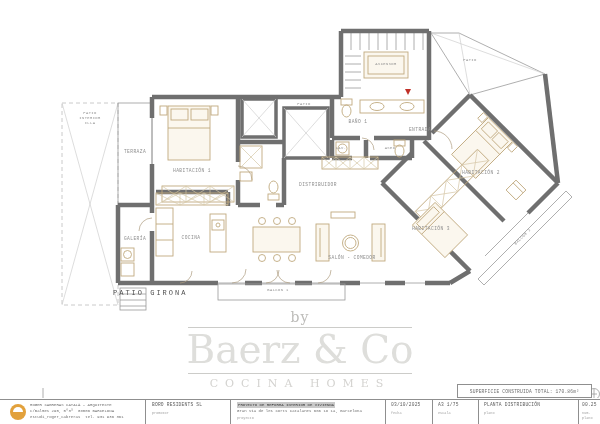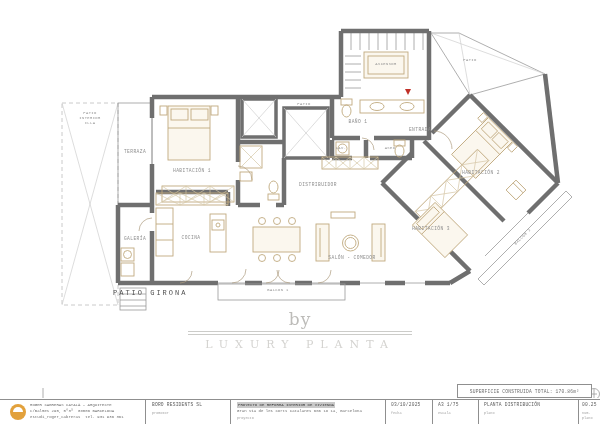--- a/index.html
+++ b/index.html
@@ -17,21 +17,21 @@
   .dash{stroke:#bdbdbd;stroke-width:0.8;fill:none;stroke-dasharray:4 3;}
   .arc{stroke:#ad9c80;stroke-width:0.7;fill:none;}
   
   .rlabel{position:absolute;transform:translate(-50%,-50%);font-size:4.6px;letter-spacing:.4px;
           color:#8f8f8f;white-space:pre-line;text-align:center;line-height:1.3;}
   .rlabel.sm{font-size:3.8px;}
   .street{position:absolute;font-size:7px;letter-spacing:2px;color:#4f4f4f;}
   
   .wm{position:absolute;left:50%;top:309px;transform:translateX(-50%);width:240px;text-align:center;
       font-family:"DejaVu Serif","Liberation Serif",serif;color:#d7d6d3;}
-  .wm-by{font-size:17px;color:#bdbcb9;letter-spacing:1px;}
+  .wm-by{font-size:14px;color:#bdbcb9;letter-spacing:1px;}
   .wm-rule{height:1px;background:#ccccc9;margin:2px 8px;}
   .wm-brand{font-size:39px;line-height:1.05;color:#dededb;font-weight:400;}
   .wm-tag{font-size:11px;letter-spacing:7px;color:#d4d3d0;margin-top:3px;}
   
   .badge{position:absolute;left:457px;top:384px;width:133px;height:12px;border:0.8px solid #8f8f8f;
          background:#fff;display:flex;align-items:center;justify-content:center;
          font-size:4.6px;color:#6e6e6e;letter-spacing:.2px;}
   
   .tb{position:absolute;left:0;top:399px;width:600px;height:25px;border-top:0.8px solid #8f8f8f;background:#fff;}
   .tb .sep{position:absolute;top:0;width:0;height:25px;border-left:0.8px solid #8f8f8f;}
@@ -214,22 +214,23 @@
     <span class="rlabel sm" style="left:470px;top:60px">PATIO</span>
     <span class="rlabel sm" style="left:90px;top:118px">PATIO
 INTERIOR
 ILLA</span>
     <span class="street" style="left:113px;top:289px">PATIO GIRONA</span>
   </div>
 
   <div class="wm">
     <div class="wm-by">by</div>
     <div class="wm-rule"></div>
+    <div class="wm-brand">Baerz &amp; Co</div>
     <div class="wm-rule"></div>
-    <div class="wm-tag">LUXURY PLANTA</div>
+    <div class="wm-tag">COCINA HOMES</div>
   </div>
 
   <div class="badge">
     <span>SUPERFICIE CONSTRUIDA TOTAL: 170.86m²</span>
   </div>
 
   <div class="tb">
     <div class="sep" style="left:145px"></div>
     <div class="sep" style="left:230px"></div>
     <div class="sep" style="left:385px"></div>

